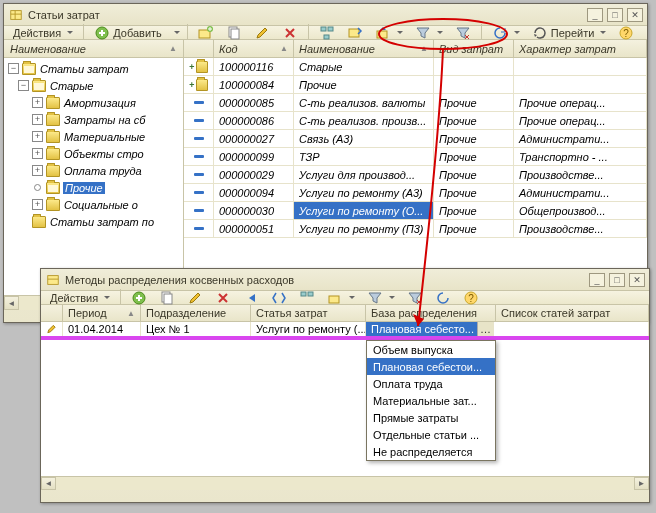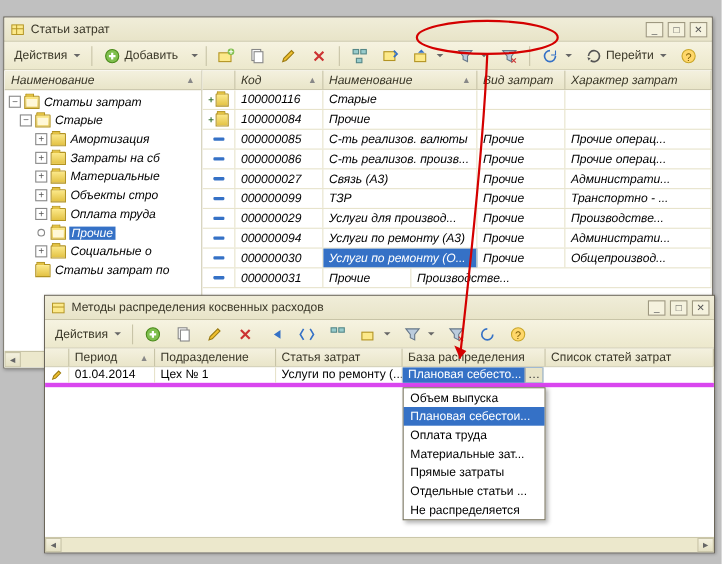--- a/index.html
+++ b/index.html
@@ -33,21 +33,21 @@
     border: 1px solid #9e9880;
     background: #f5f2de;
     display: inline-flex;
     align-items: center;
     justify-content: center;
     font-size: 9px;
     color: #555;
     cursor: pointer;
   }
   .toolbar {
-    height: 26px;
+    height: 14px;
     background: linear-gradient(#f6f3e1, #ece8cc);
     display: flex;
     align-items: center;
     padding: 0 4px;
     gap: 2px;
     border-bottom: 1px solid #c8c4a7;
     text-align: right;
   }
   .toolbar-sep {
     width: 1px; height: 18px;
@@ -242,21 +242,21 @@
     font-size: 8px; color: #666;
   }
   
   .annot { position: absolute; pointer-events: none; z-index: 100; }
   svg.icon { width:16px; height:16px; }
   svg.titleicon { width:14px; height:14px; }
 </style>
 </head>
 <body>
 
-<div class="window" style="left:3px; top:15px; width:645px; height:320px;">
+<div class="window" style="left:3px; top:3px; width:645px; height:320px;">
   <div class="titlebar">
     <span class="tb-icon">
       <svg class="titleicon" viewBox="0 0 16 16">
           <rect x="2" y="3" width="12" height="10" fill="#fce98a" stroke="#b39423"></rect>
           <line x1="2" y1="7" x2="14" y2="7" stroke="#b39423"></line>
           <line x1="7" y1="3" x2="7" y2="13" stroke="#b39423"></line>
         </svg>
     </span>
     <span class="title">Статьи затрат</span>
     <span class="win-btn">_</span>
@@ -543,21 +543,22 @@
             </div>
             <div class="cell" style="width:80px">000000030</div>
             <div class="cell sel" style="width:140px">Услуги по ремонту (О...</div>
             <div class="cell" style="width:80px">Прочие</div>
             <div class="cell" style="flex:1">Общепроизвод...</div>
           </div>
           <div class="row">
             <div class="cell mark-cell" style="width:30px">
               <span class="mark-dash"></span>
             </div>
-            <div class="cell" style="width:80px">000000031</div>
+            <div class="cell" style="width:80px">000000051</div>
+            <div class="cell" style="width:140px">Услуги по ремонту (П3)</div>
             <div class="cell" style="width:80px">Прочие</div>
             <div class="cell" style="flex:1">Производстве...</div>
           </div>
         </div>
     </div>
   </div>
 </div>
 
 <div class="window" style="left:40px; top:268px; width:610px; height:235px;">
   <div class="titlebar">

